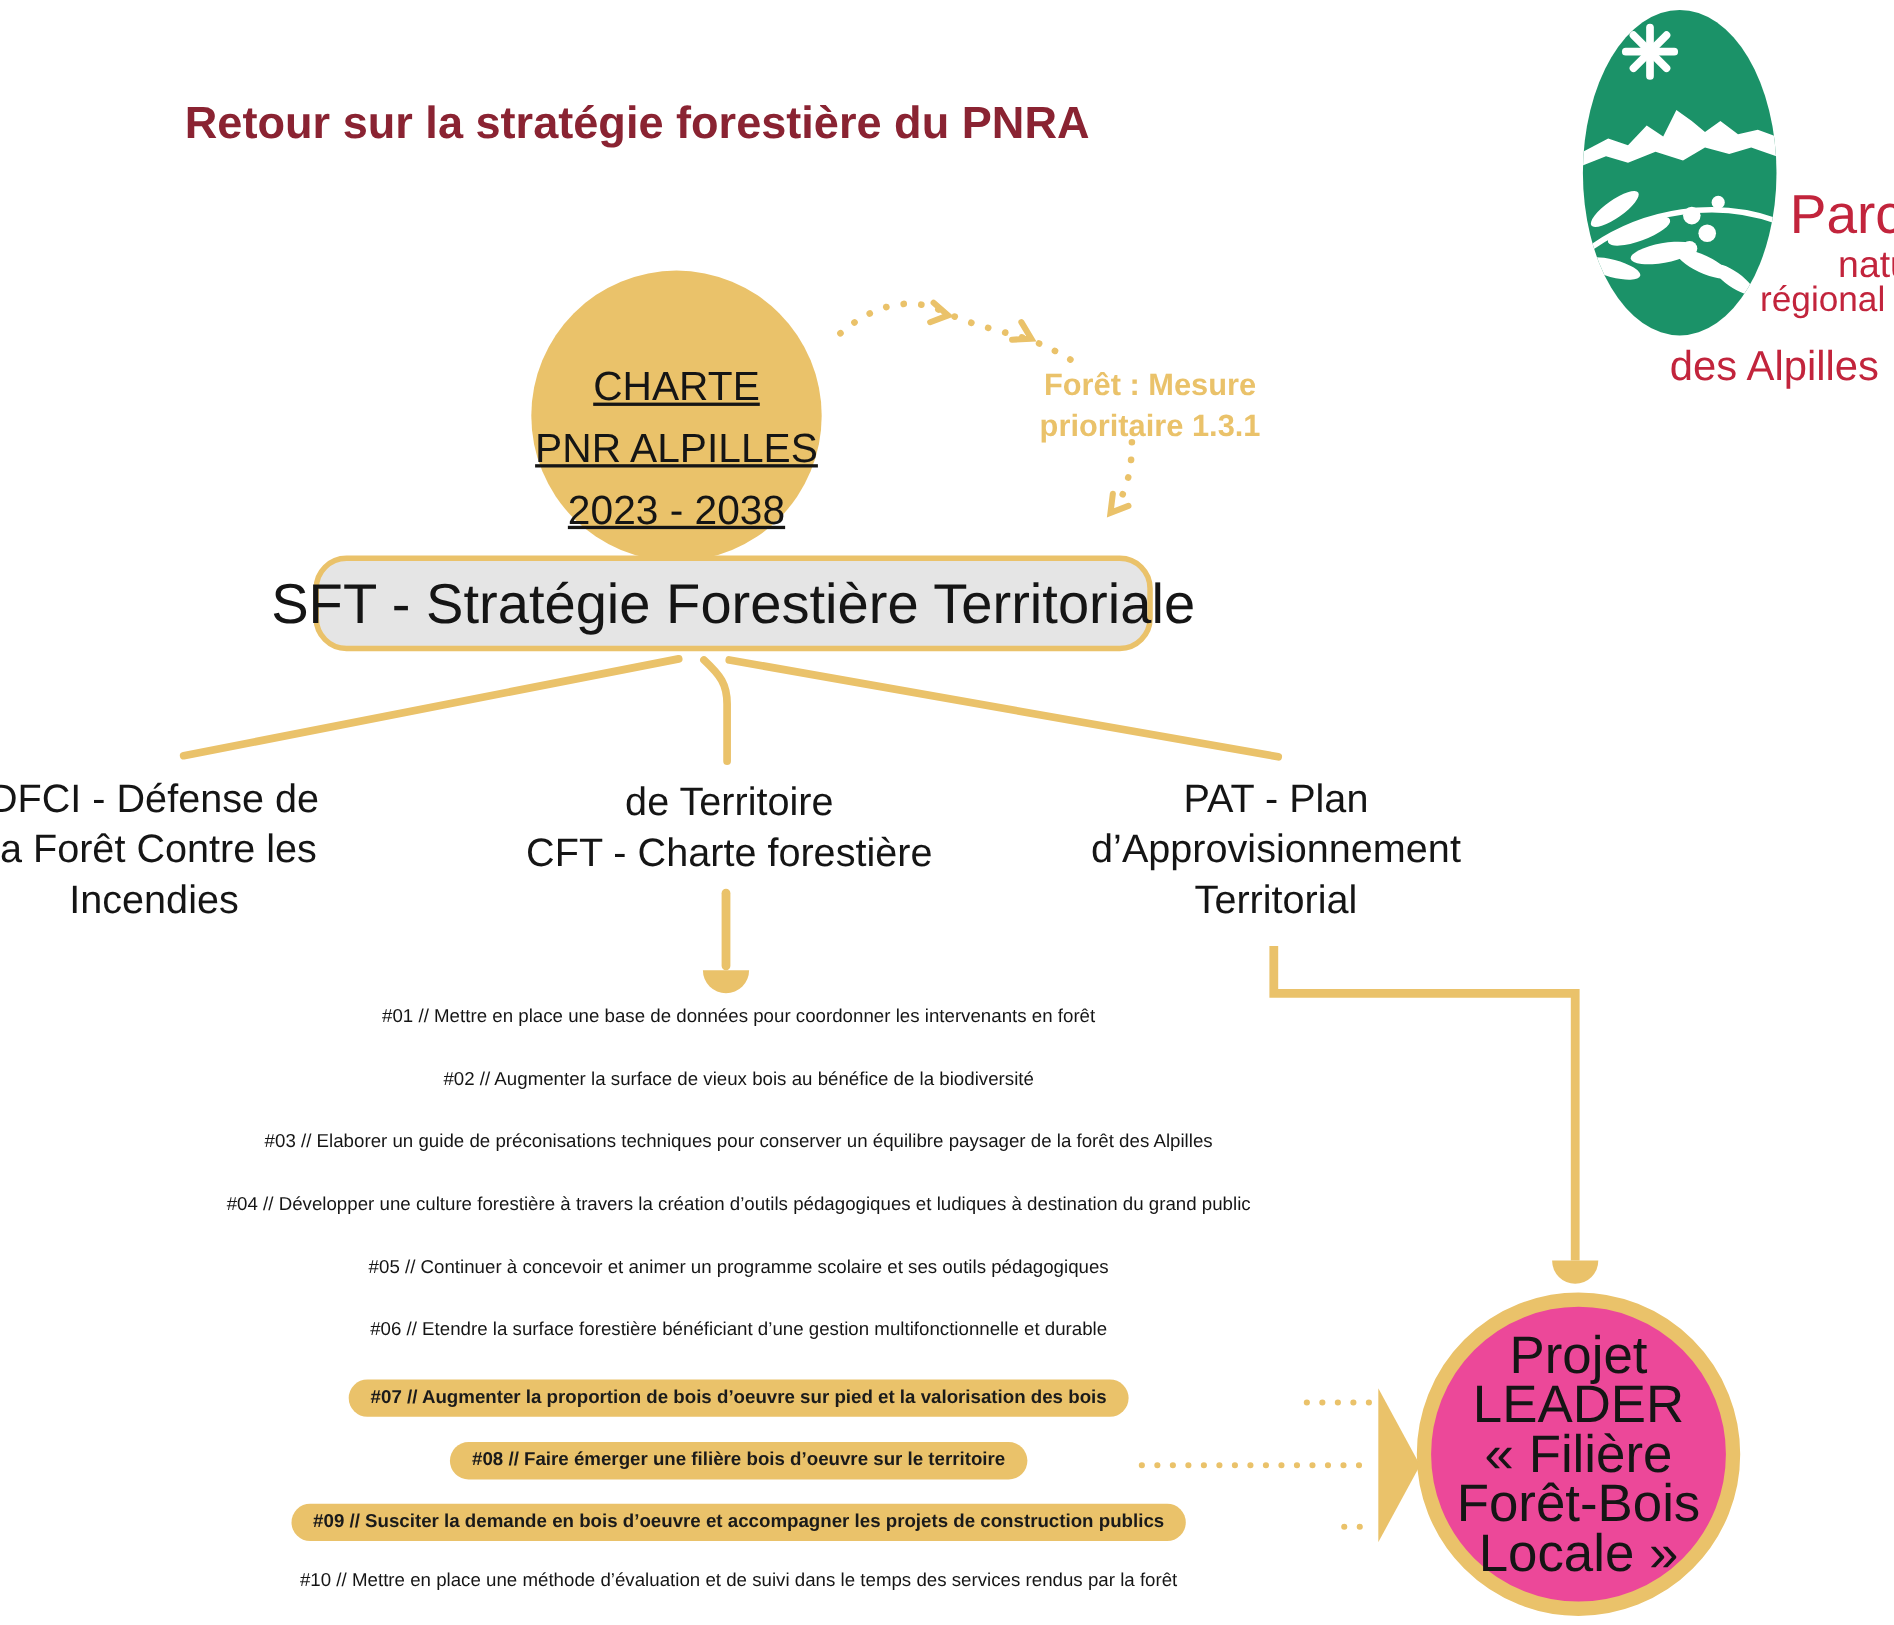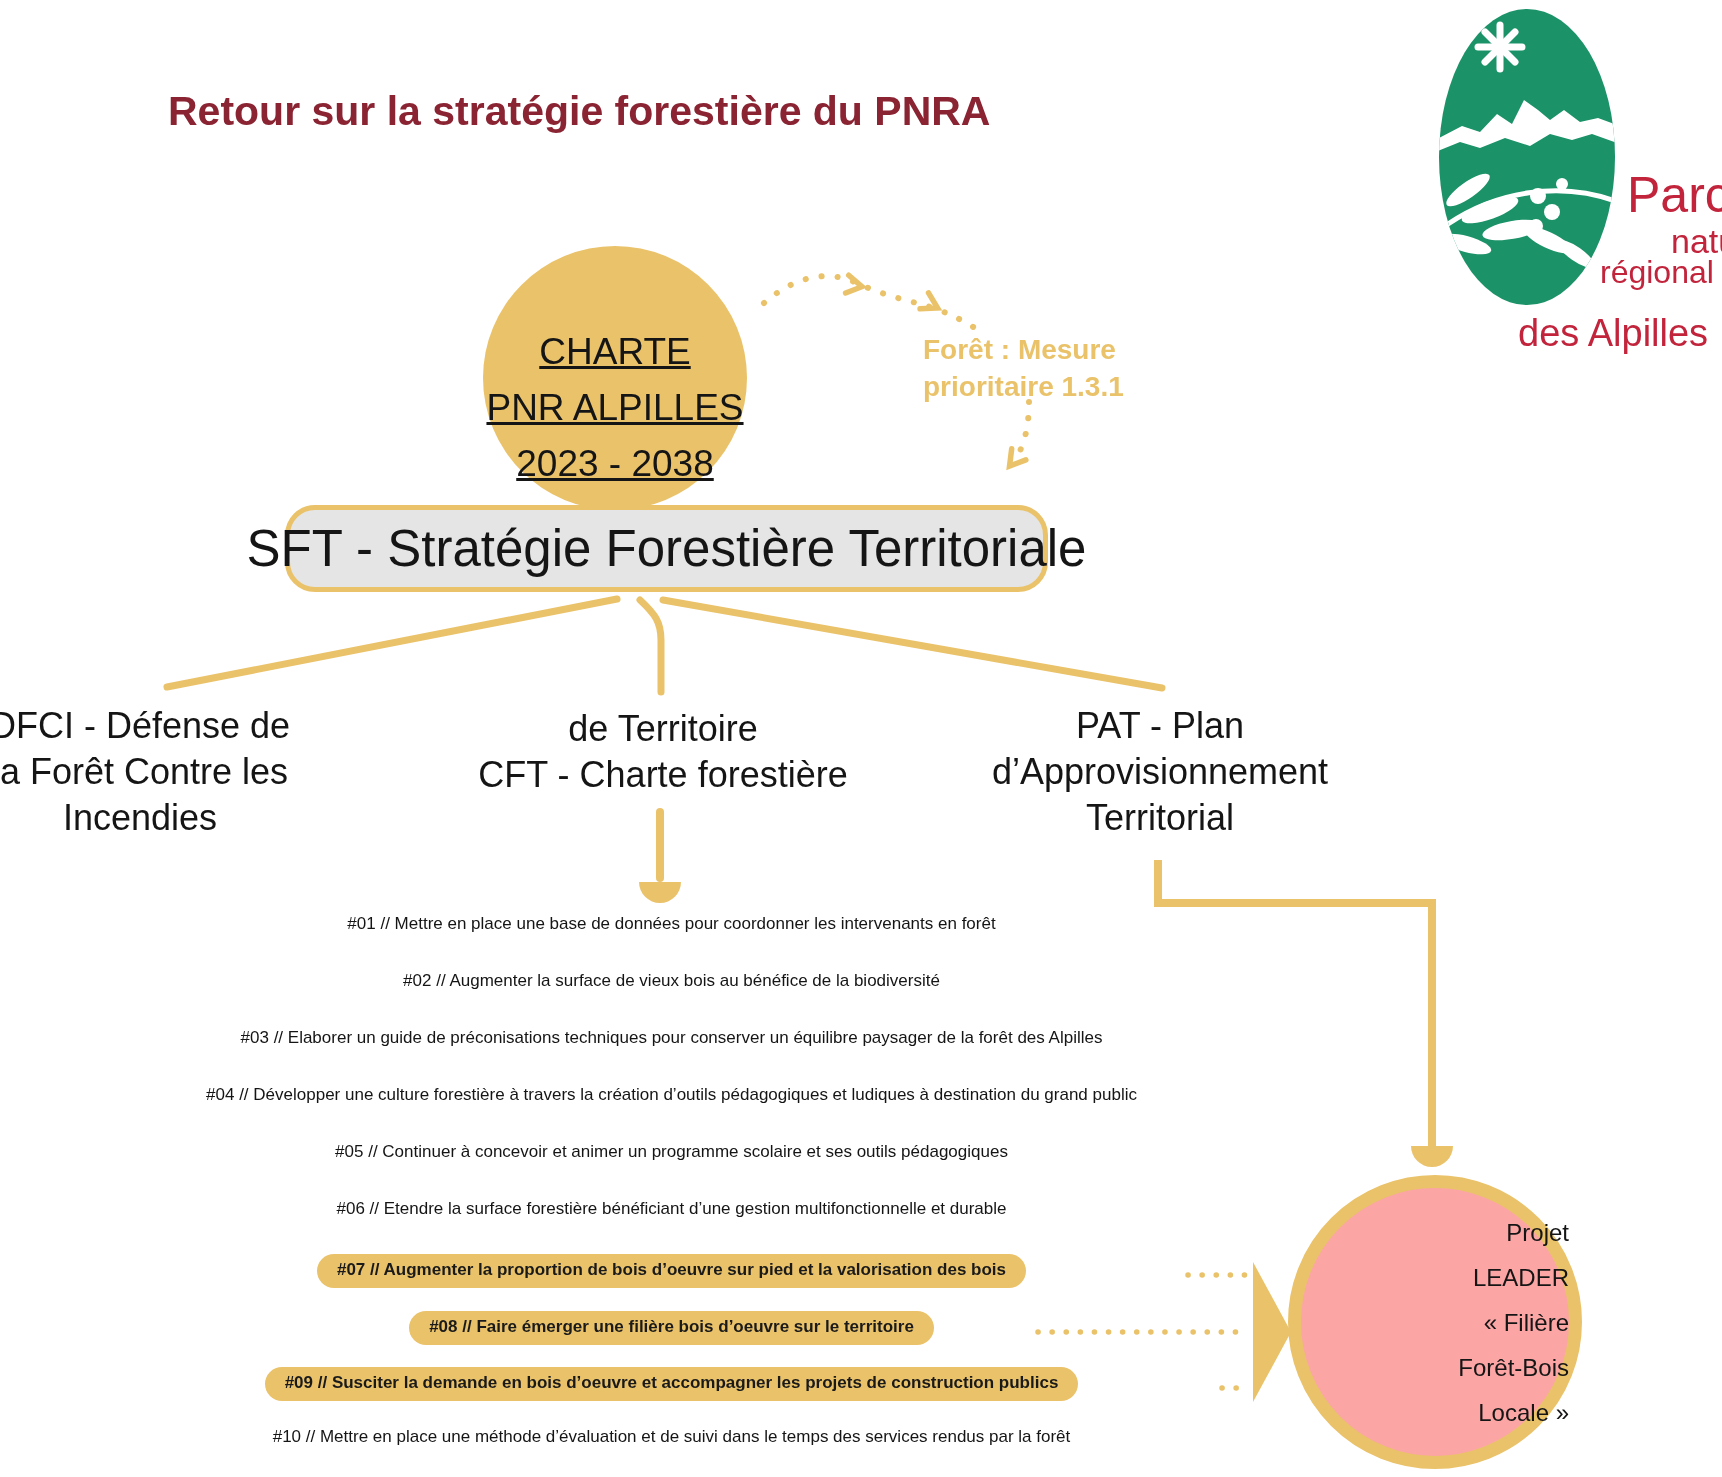--- a/index.html
+++ b/index.html
@@ -19,21 +19,21 @@
     display:flex;flex-direction:column;align-items:center;justify-content:center;
     text-align:center;
   }
   .charte-circle .txt{
     transform:translateY(30px);font-size:37px;line-height:56px;color:#151515;
     white-space:nowrap;
     text-decoration:underline;
   }
   
   .mesure-note{
-    position:absolute;left:923px;top:331px;width:245px;text-align:left;
+    position:absolute;left:923px;top:331px;width:245px;text-align:center;
     font-size:28px;font-weight:bold;color:#eac26a;line-height:37px;z-index:3;
   }
   
   .sft-box{
     position:absolute;left:285px;top:505px;width:763px;height:87px;
     background:#e5e5e5;border:5px solid #eac26a;border-radius:30px;
     box-sizing:border-box;z-index:2;
     display:flex;align-items:center;justify-content:center;
     font-size:51px;color:#151515;white-space:nowrap;
   }
@@ -50,24 +50,24 @@
     position:absolute;left:14px;width:1315px;text-align:center;
     font-size:17px;color:#151515;z-index:3;white-space:nowrap;
   }
   .pill{
     display:inline-block;background:#eac26a;border-radius:24px;
     padding:6px 20px 8px 20px;font-weight:bold;color:#1a1a1a;
   }
   
   .leader-circle{
     position:absolute;left:1288px;top:1175px;width:294px;height:294px;
-    border-radius:50%;background:#fca5a5;border:13px solid #eac26a;
+    border-radius:50%;background:#ec4899;border:13px solid #eac26a;
     box-sizing:border-box;z-index:2;
-    display:flex;flex-direction:column;align-items:flex-end;justify-content:center;
-    text-align:center;font-size:24px;line-height:45px;color:#151515;
+    display:flex;flex-direction:column;align-items:center;justify-content:center;
+    text-align:center;font-size:48px;line-height:45px;color:#151515;
   }
   
   .logo-red{position:absolute;color:#c2243c;white-space:nowrap;z-index:3;}
   .logo-parc{left:1627px;top:166px;font-size:50px;}
   .logo-naturel{left:1671px;top:222px;font-size:34px;}
   .logo-regional{left:1600px;top:254px;font-size:32px;}
   .logo-alpilles{left:1518px;top:312px;font-size:38px;}
   .logo-tagline{
     position:absolute;left:1358px;top:379px;font-size:34px;color:#1a9e70;
     white-space:nowrap;z-index:3;letter-spacing:-1px;

